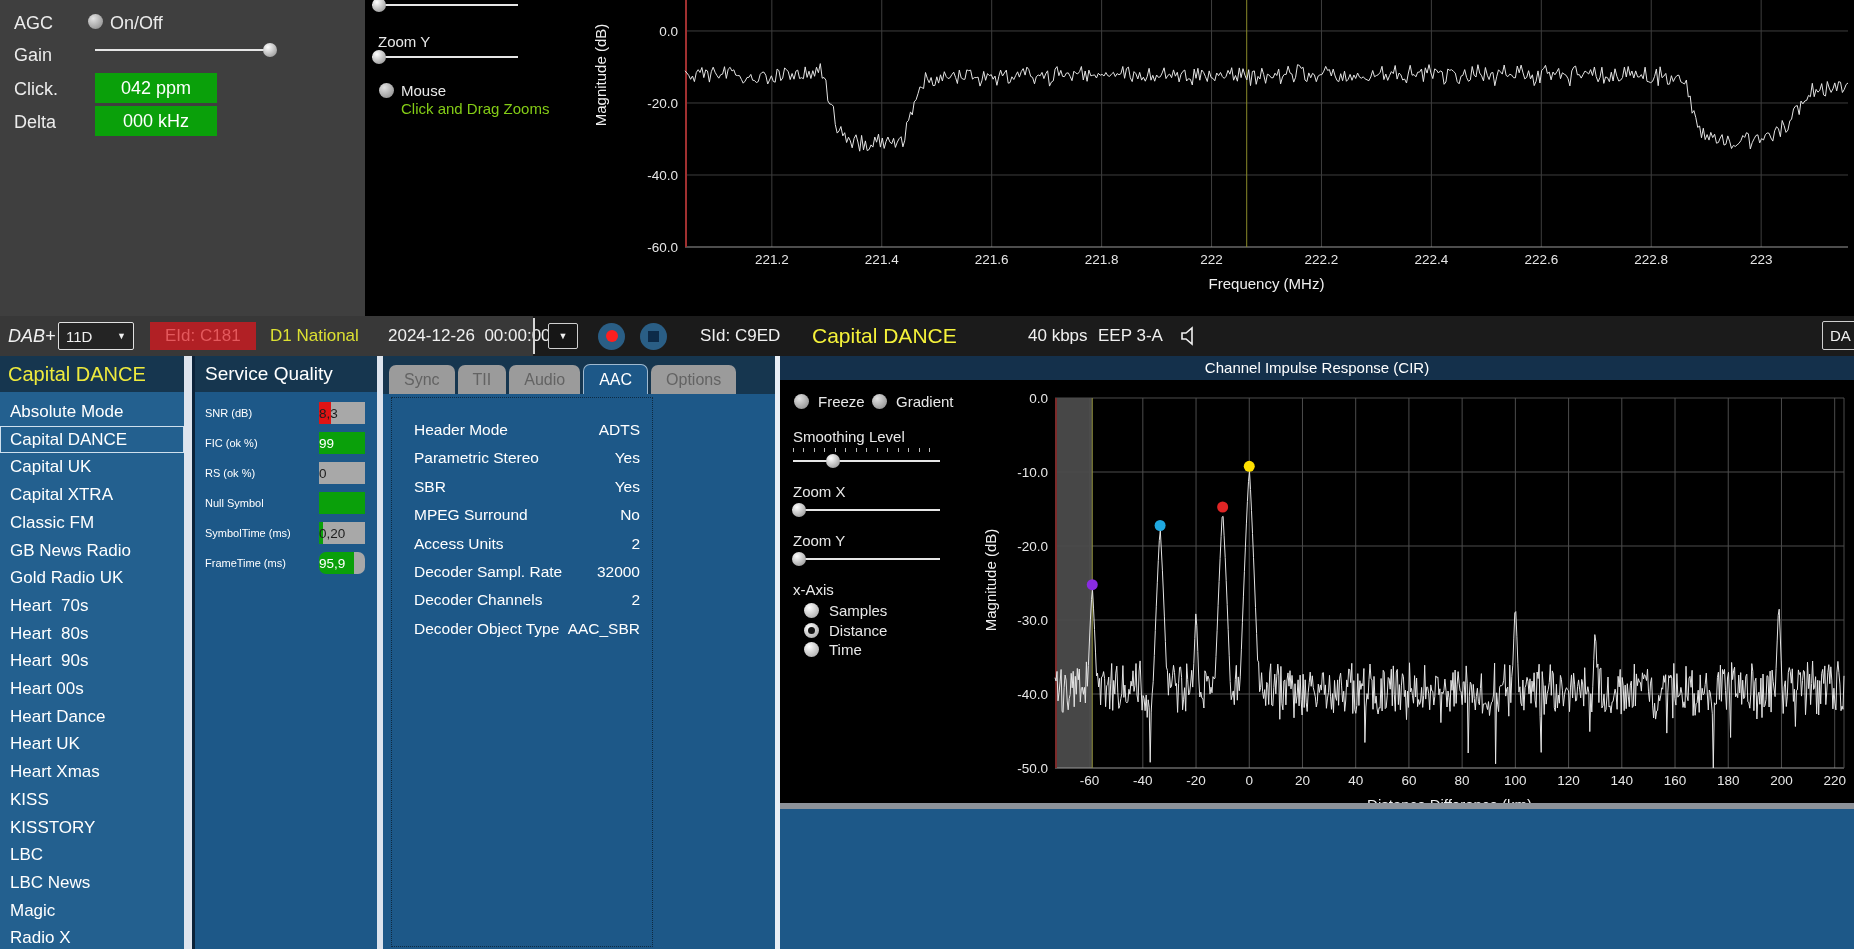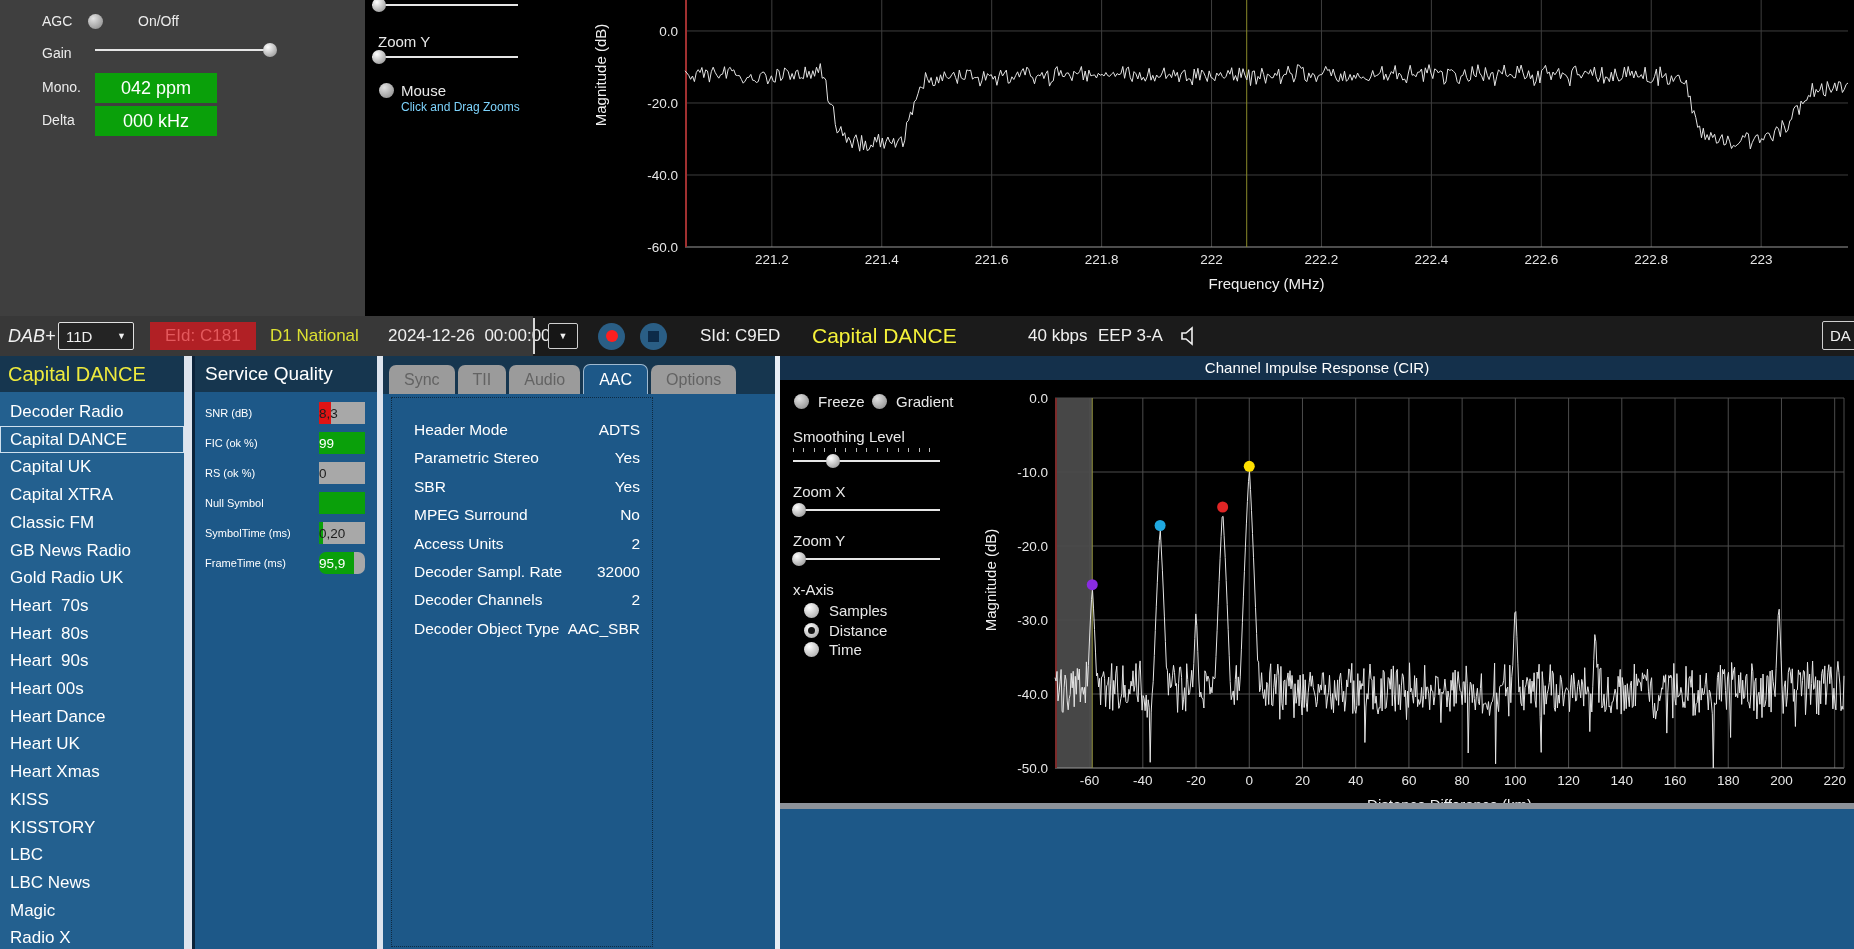--- a/index.html
+++ b/index.html
@@ -1,26 +1,26 @@
 <!DOCTYPE html>
 <html><head>
 <meta charset="utf-8">
 <style>
   html,body{margin:0;padding:0;background:#000;}
   body{width:1854px;height:949px;overflow:hidden;font-family:"Liberation Sans",sans-serif;position:relative;}
   .app{position:absolute;inset:0;}
   
   .top{position:absolute;top:0;left:0;width:1854px;height:316px;display:flex;}
   .tuner{position:relative;width:365px;height:316px;background:#3f3f3f;color:#ececec;flex:none;}
-  .tuner .lab{position:absolute;font-size:14px;margin-left:28px;}
+  .tuner .lab{position:absolute;font-size:18px;}
   .greenbox{position:absolute;width:122px;height:30px;background:#0aa00a;color:#fff;
             font-size:18px;display:flex;align-items:center;justify-content:center;}
   .scopectl{position:relative;width:225px;height:316px;background:#000;color:#e8e8e8;flex:none;}
   .scopectl .lab{position:absolute;font-size:15px;}
-  .scopectl .sub{position:absolute;font-size:12px;color:#7dd3fc;}
+  .scopectl .sub{position:absolute;font-size:15px;color:#84cc16;}
   .spectrum-wrap{position:relative;flex:1;height:316px;background:#000;}
   svg{display:block;}
   
   .radio{position:relative;width:15px;height:15px;border-radius:50%;
          background:radial-gradient(circle at 35% 30%,#ffffff,#b5b5b5 75%);}
   .radio.grey{background:radial-gradient(circle at 35% 30%,#e2e2e2,#9a9a9a 75%);}
   .radio.sel::after{content:"";position:absolute;inset:4px;border-radius:50%;background:#141414;}
   .slider{position:absolute;height:14px;}
   .slider::before{content:"";position:absolute;left:0;right:0;top:6px;height:2px;background:#e6e6e6;}
   .knob{position:absolute;top:0;width:14px;height:14px;border-radius:50%;margin-left:-7px;
@@ -88,21 +88,21 @@
 
   <div class="top">
     <section class="tuner">
       <span class="lab" style="left:14px;top:13px">AGC</span>
       <span class="radio grey" style="position:absolute;left:88px;top:14px"></span>
       <span class="lab" style="left:110px;top:13px">On/Off</span>
       <span class="lab" style="left:14px;top:45px">Gain</span>
       <div class="slider" style="left:95px;top:43px;width:180px">
           <div class="knob" style="left:97%"></div>
         </div>
-      <span class="lab" style="left:14px;top:79px">Mono.</span>
+      <span class="lab" style="left:14px;top:79px">Click.</span>
       <div class="greenbox" style="left:95px;top:73px">042 ppm</div>
       <span class="lab" style="left:14px;top:112px">Delta</span>
       <div class="greenbox" style="left:95px;top:106px">000 kHz</div>
     </section>
 
     <section class="scopectl">
       <div class="slider" style="left:7px;top:-2px;width:146px">
           <div class="knob" style="left:5%"></div>
         </div>
       <span class="lab" style="left:13px;top:33px">Zoom Y</span>
@@ -177,21 +177,21 @@
         <polygon points="4,9 8,9 14,4 14,20 8,15 4,15" fill="none" stroke="#f0f0f0" stroke-width="1.6"></polygon>
       </svg>
     </div>
     <button class="dab-btn">DA</button>
   </div>
 
   <div class="main">
     <aside class="sidebar">
       <div class="side-header">Capital DANCE</div>
       <div class="station-list" id="station-list">
-          <div class="station">Decoder Radio</div>
+          <div class="station">Absolute Mode</div>
           <div class="station sel">Capital DANCE</div>
           <div class="station">Capital UK</div>
           <div class="station">Capital XTRA</div>
           <div class="station">Classic FM</div>
           <div class="station">GB News Radio</div>
           <div class="station">Gold Radio UK</div>
           <div class="station">Heart  70s</div>
           <div class="station">Heart  80s</div>
           <div class="station">Heart  90s</div>
           <div class="station">Heart 00s</div>

